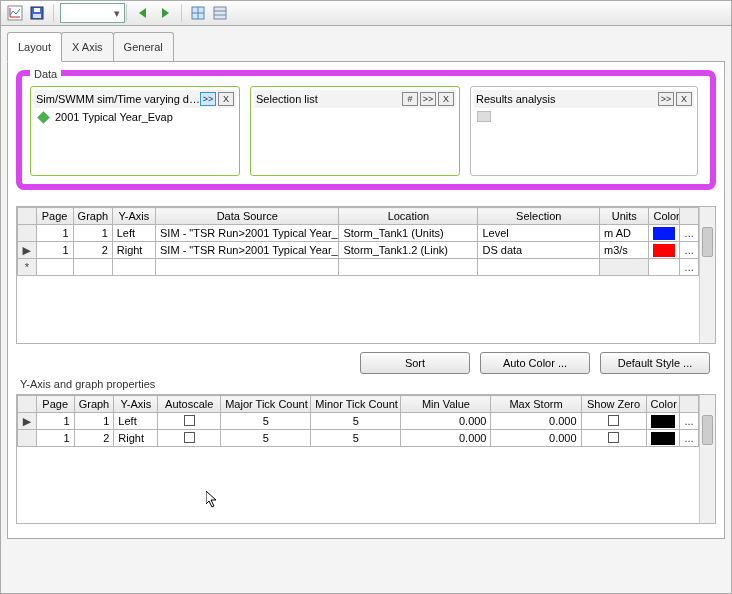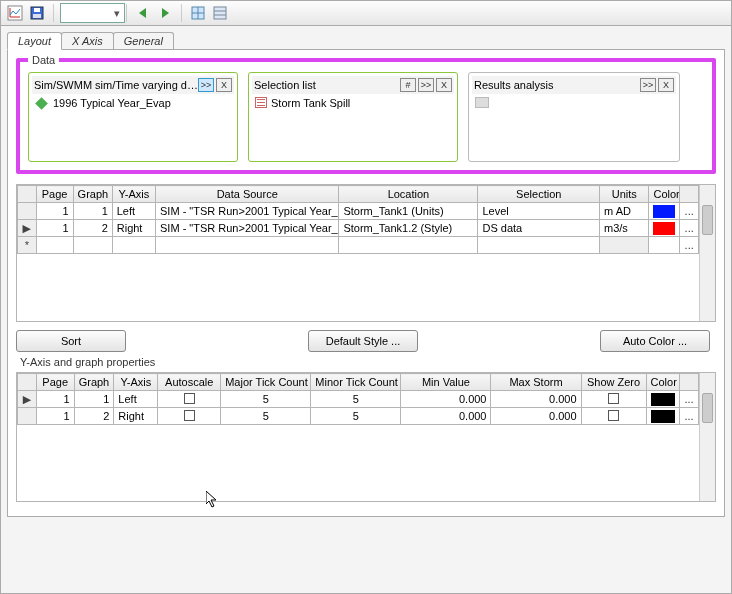--- a/index.html
+++ b/index.html
@@ -3,39 +3,39 @@
 <meta charset="utf-8">
 <style>
   * { box-sizing: border-box; font-family: "Segoe UI", Tahoma, sans-serif; font-size: 11px; }
   body { margin: 0; background: #f0f0f0; padding: 0; }
   .window { width: 732px; height: 594px; background: #f4f4f4; border: 1px solid #aaa; position: relative; overflow: hidden;}
   .toolbar { height: 25px; background: linear-gradient(#fdfdfd,#e7e7e7); border-bottom:1px solid #aaa; display:flex; align-items:center; padding:0 4px; gap:2px;}
   .tb-btn { width:20px; height:20px; display:flex; align-items:center; justify-content:center; border:1px solid transparent; border-radius:2px;}
   .tb-sep{width:1px;height:18px;background:#ccc;margin:0 4px;}
   .combo{width:65px;height:20px;background:#fff;border:1px solid #7a9;display:inline-block;}
   .tabstrip{display:flex;align-items:flex-end;margin:6px 0 0 6px;}
-  .tab{padding:2px 10px;border:1px solid #aaa;border-bottom:none;background:#f4f4f4;margin-right:-1px;border-radius:3px 3px 0 0;color:#333;cursor:default;font-style:italic;}
+  .tab{padding:8px 10px;border:1px solid #aaa;border-bottom:none;background:#f4f4f4;margin-right:-1px;border-radius:3px 3px 0 0;color:#333;cursor:default;}
   .tab.active{background:#fff;position:relative;z-index:2;border-bottom:1px solid #fff;margin-bottom:-1px;}
   .content{border:1px solid #aaa;margin:0 6px 6px 6px;background:#fff;padding:8px 8px 14px 8px; position:relative;}
-  .fieldset{border:4px solid #d946ef;border-radius:2px;padding:10px 8px 8px 8px;margin-bottom:10px;position:relative;}
+  .fieldset{border:6px solid #d946ef;border-radius:8px;padding:10px 8px 8px 8px;margin-bottom:16px;position:relative;}
   .fieldset>.legend{position:absolute;top:-8px;left:8px;background:#fff;padding:0 4px;color:#333;}
   .panels{display:flex;gap:10px;}
   .panel{border:1.5px solid #8cc63f;border-radius:3px;height:90px;background:#fff;position:relative;padding:3px;}
   .panel.gray{border-color:#bbb;}
   .panel-head{background:#f3f3f3;height:18px;display:flex;align-items:center;justify-content:space-between;padding:0 2px;}
   .panel-title{white-space:nowrap;overflow:hidden;text-overflow:ellipsis;flex:1;}
   .panel-ctrls{display:flex;gap:2px;}
   .sq{width:16px;height:14px;border:1px solid #888;background:#efefef;display:flex;align-items:center;justify-content:center;font-size:9px;color:#333;}
   .blue-pill{border:1px solid #39c;background:#cfe8ff;}
   .panel-body{padding:3px;display:flex;align-items:flex-start;gap:4px;}
   .diamond{width:9px;height:9px;background:#4caf50;transform:rotate(45deg);margin:2px 3px 0 2px;}
   .listicon{width:12px;height:11px;border:1px solid #c66;background:#fff;position:relative;}
   .listicon::after{content:"";position:absolute;top:1px;left:1px;right:1px;height:1px;background:#c66;box-shadow:0 3px 0 #c66,0 6px 0 #c66;}
   .section-label{margin:4px 0 4px 4px;color:#333;}
-  .btnrow{display:flex;gap:10px;justify-content:space-between;margin:8px 6px 0 0;}
+  .btnrow{display:flex;gap:10px;justify-content:flex-end;margin:8px 6px 0 0;}
   .winbtn{min-width:110px;height:22px;border:1px solid #888;background:linear-gradient(#fdfdfd,#e4e4e4);border-radius:3px;text-align:center;line-height:20px;}
   table.grid{border-collapse:collapse;width:100%;background:#fff;table-layout:fixed;}
   .grid th,.grid td{border:1px solid #b5b5b5;padding:1px 4px;height:17px;overflow:hidden;white-space:nowrap;text-overflow:clip;}
   .grid th{background:linear-gradient(#f7f7f7,#e7e7e7);font-weight:normal;text-align:center;}
   .grid td{background:#fff;}
   .grid td.right{text-align:right;}
   .grid td.center{text-align:center;}
   .rowhdr{background:#eee !important;text-align:center;color:#444;width:18px;}
   .swatch{width:100%;height:13px;display:block;}
   .dots{text-align:center;color:#333;}
@@ -113,38 +113,34 @@
         <div class="panel" style="width:210px">
           <div class="panel-head">
             <span class="panel-title">Sim/SWMM sim/Time varying data</span>
             <div class="panel-ctrls">
               <span class="sq blue-pill">&gt;&gt;</span>
               <span class="sq">X</span>
             </div>
           </div>
           <div class="panel-body">
             <span class="diamond"></span>
-            <span>1996 Typical Year_Evap</span>
+            <span>2001 Typical Year_Evap</span>
           </div>
         </div>
         <div class="panel" style="width:210px">
           <div class="panel-head">
             <span class="panel-title">Selection list</span>
             <div class="panel-ctrls">
               <span class="sq">#</span>
               <span class="sq">&gt;&gt;</span>
               <span class="sq">X</span>
             </div>
           </div>
-          <div class="panel-body">
-            <span class="listicon"></span>
-            <span>Storm Tank Spill</span>
-          </div>
-        </div>
-        <div class="panel gray" style="width:212px">
+        </div>
+        <div class="panel gray" style="width:228px">
           <div class="panel-head">
             <span class="panel-title">Results analysis</span>
             <div class="panel-ctrls">
               <span class="sq">&gt;&gt;</span>
               <span class="sq">X</span>
             </div>
           </div>
           <div class="panel-body">
             <span style="width:14px;height:11px;background:#ddd;border:1px solid #bbb"></span>
           </div>
@@ -194,21 +190,21 @@
                 <span class="swatch" style="background:#0019ff"></span>
               </td>
               <td class="dots">...</td>
             </tr>
             <tr>
               <td class="rowhdr">▶</td>
               <td class="right">1</td>
               <td class="right">2</td>
               <td>Right</td>
               <td>SIM - "TSR Run&gt;2001 Typical Year_E</td>
-              <td>Storm_Tank1.2 (Style)</td>
+              <td>Storm_Tank1.2 (Link)</td>
               <td>DS data</td>
               <td>m3/s</td>
               <td>
                 <span class="swatch" style="background:#ff0000"></span>
               </td>
               <td class="dots">...</td>
             </tr>
             <tr>
               <td class="rowhdr">*</td>
               <td></td>
@@ -222,22 +218,22 @@
               <td class="dots">...</td>
             </tr>
           </tbody>
       </table>
       <div class="vscroll">
           <div class="thumb"></div>
         </div>
     </div>
     <div class="btnrow">
       <div class="winbtn">Sort</div>
+      <div class="winbtn">Auto Color ...</div>
       <div class="winbtn">Default Style ...</div>
-      <div class="winbtn">Auto Color ...</div>
     </div>
 
     <div class="section-label">Y-Axis and graph properties</div>
     <div class="gridwrap2">
       <table class="grid" style="width:calc(100% - 16px)">
         <colgroup>
           <col style="width:18px">
             <col style="width:36px">
             <col style="width:38px">
             <col style="width:42px">

